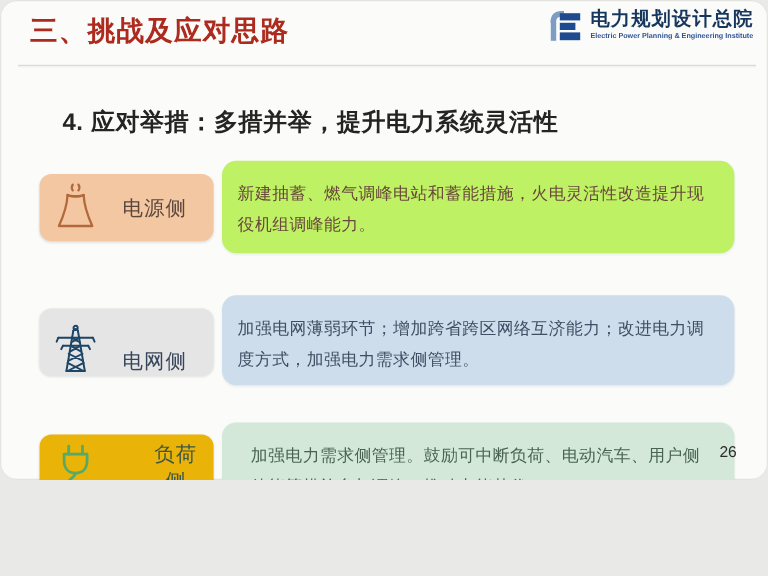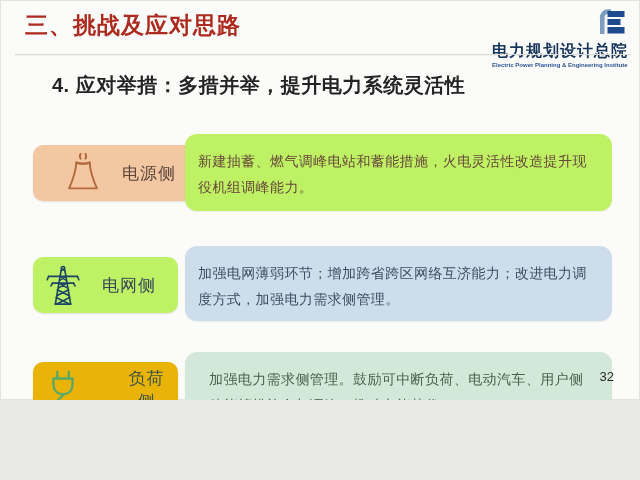--- a/index.html
+++ b/index.html
@@ -5,41 +5,42 @@
   html,body{margin:0;padding:0;}
   body{
     width:640px;height:480px;
     font-family:"Liberation Sans","DejaVu Sans",sans-serif;
     background:#e9e9e7;
   }
   .slide{
     position:relative;width:640px;height:400px;
     background:#fbfbf9;overflow:hidden;
     box-shadow:inset 0 0 0 1px #e3e3e0;
+    border-radius:14px;
   }
   
   .slide-title{
     position:absolute;left:25px;top:10px;
     font-size:23px;font-weight:bold;color:#ad2b1e;
     letter-spacing:1px;
   }
   .logo{
     position:absolute;right:12px;top:5px;
-    display:flex;align-items:flex-end;gap:5px;flex-direction:column;
+    display:flex;align-items:center;gap:5px;
   }
   .logo-mark{width:30px;height:30px;margin-top:2px;}
   .logo-text{display:flex;flex-direction:column;line-height:1.1;}
   .logo-cn{font-size:16px;font-weight:bold;color:#17365d;letter-spacing:1px;}
   .logo-en{font-size:6px;color:#2f5496;font-weight:bold;margin-top:2px;}
   .divider{
     position:absolute;left:15px;right:10px;top:54px;height:1px;
     background:#d9d9d6;box-shadow:0 1px 1px rgba(0,0,0,0.05);
   }
   .subtitle{
-    position:absolute;left:52px;top:72px;
+    position:absolute;left:52px;top:88px;
     font-size:20px;font-weight:600;color:#242424;
     letter-spacing:0.5px;
   }
   
   .label-box{
     position:absolute;left:33px;width:145px;height:56px;
     border-radius:10px;display:flex;align-items:center;
     box-shadow:0 1px 2px rgba(0,0,0,0.10);
   }
   .label-box .icon-wrap{width:46px;height:46px;margin-left:7px;flex:0 0 auto;}
@@ -51,23 +52,23 @@
     position:absolute;left:185px;width:427px;
     border-radius:12px;
     box-sizing:border-box;padding:14px 18px 0 13px;
     font-size:14px;line-height:26px;letter-spacing:0.4px;
     box-shadow:0 1px 2px rgba(0,0,0,0.06);
   }
   
   .r1 .label-box, .label-box.r1{background:#f4c7a3;}
   .label-box.r1 .row-label{color:#5a463b;}
   .text-box.r1{top:134px;height:77px;background:#bef264;color:#69473a;}
-  .label-box.r1{top:145px;padding-left:20px;}
+  .label-box.r1{top:145px;}
   
-  .label-box.r2{background:#bef264;top:257px;}
+  .label-box.r2{background:#e5e5e5;top:257px;align-items:flex-end;}
   .label-box.r2 .row-label{color:#36455a;}
   .text-box.r2{top:246px;height:75px;background:#cdddec;color:#3f4e63;}
   
   .label-box.r3{background:#eab308;top:362px;gap:35px;}
   .label-box.r3 .row-label{color:#3e5646;}
   .text-box.r3{top:352px;height:77px;background:#d3e8d8;color:#486350;padding-left:24px;}
   .page-number{
     position:absolute;right:26px;bottom:16px;
     font-size:13px;color:#2b2b2b;
   }
@@ -138,15 +139,15 @@
         <path d="M18 5 v7"></path>
         <path d="M30 5 v7"></path>
         <path d="M14 12 H34 V17.5 C34 24.5 30 28.5 24 28.5 C18 28.5 14 24.5 14 17.5 Z"></path>
         <path d="M24 28.5 C23.5 33 16.5 33 17.5 38.5 C18.2 41.8 22 42.2 22.5 39.5"></path>
       </svg>
     </span>
     <span class="row-label">负荷侧</span>
   </div>
   <div class="text-box r3">加强电力需求侧管理。鼓励可中断负荷、电动汽车、用户侧储能等措施参与调峰，推动电能替代。</div>
 
-  <div class="page-number">32</div>
+  <div class="page-number">26</div>
 
 </div>
 
 </body></html>

